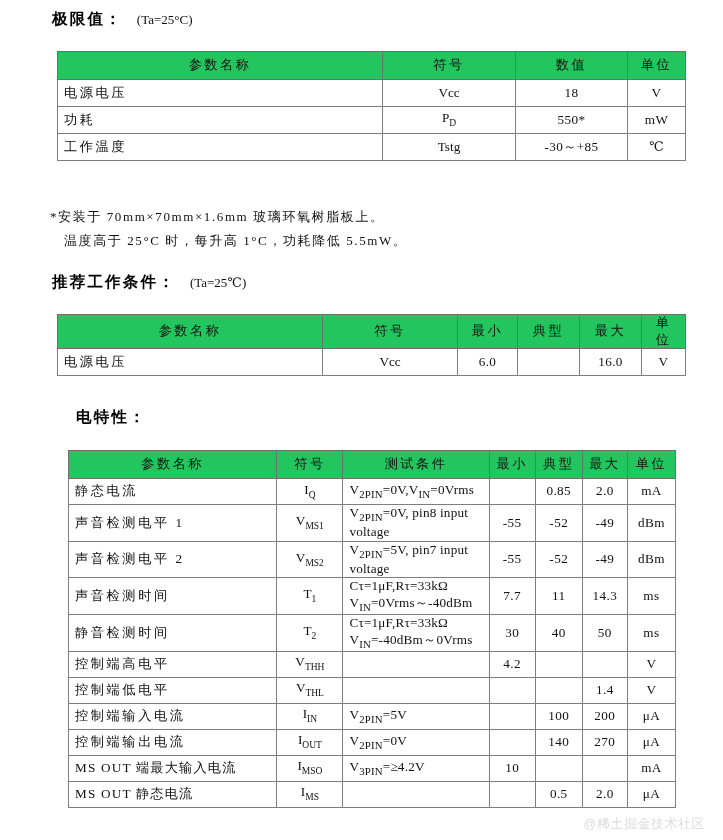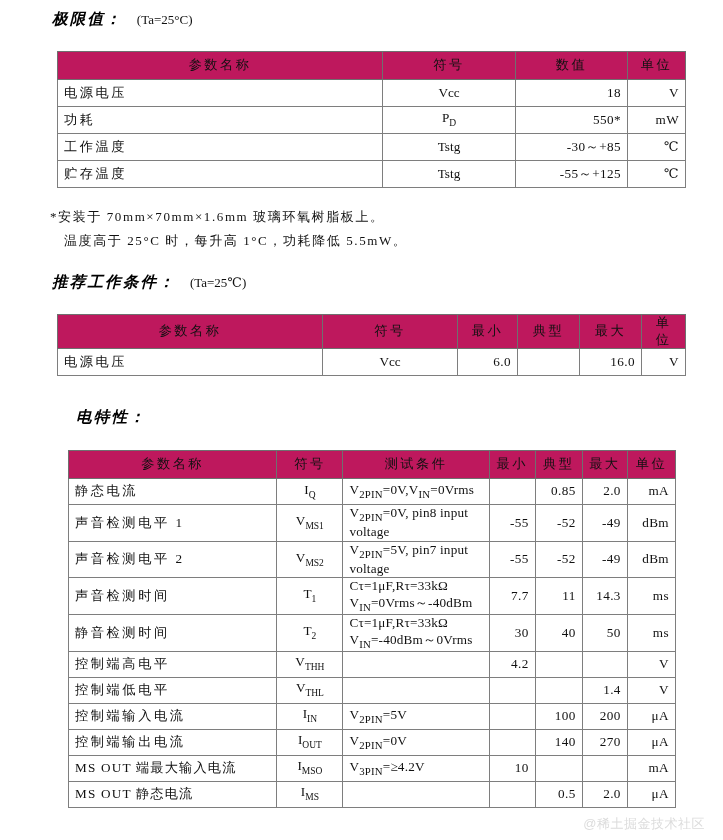--- a/index.html
+++ b/index.html
@@ -22,21 +22,20 @@
   .section-head {
     display: flex;
     align-items: baseline;
     font-family: "Liberation Sans", "DejaVu Sans", sans-serif;
   }
   .section-title {
     font-weight: bold;
     font-size: 15.5px;
     letter-spacing: 2.2px;
     color: #000;
-    font-style: italic;
   }
   .section-cond {
     font-family: "Liberation Serif", "DejaVu Serif", serif;
     font-size: 13px;
     margin-left: 14px;
     letter-spacing: 0px;
     color: #111;
   }
 
   
@@ -47,35 +46,35 @@
   }
   table.dt td, table.dt th {
     border: 1px solid #7e7e7e;
     padding: 0 6px;
     font-size: 13.2px;
     font-weight: normal;
     vertical-align: middle;
     line-height: 1.25;
   }
   table.dt thead th {
-    background: #be185d;
+    background: #22c55e;
     text-align: center;
     letter-spacing: 2.5px;
     height: 28px;
     border-color: #6f6f6f;
   }
 
   td.pname {
     text-align: left;
     letter-spacing: 2.6px;
     padding-left: 10px;
   }
   td.pname.latin { letter-spacing: 1.2px; }
   td.sym { text-align: center; letter-spacing: 0; }
-  td.val { text-align: right; letter-spacing: 0.4px; }
+  td.val { text-align: center; letter-spacing: 0.4px; }
   td.cond {
     text-align: left;
     font-size: 10.5px;
     letter-spacing: 0.2px;
     padding-left: 4px;
     padding-right: 2px;
     line-height: 1.18;
     font-family: "Liberation Serif", "DejaVu Serif", serif;
     margin-top: 41px;
   }
@@ -155,26 +154,20 @@
       <tr>
         <td class="pname">功耗</td>
         <td class="sym"><span>P</span><sub>D</sub></td>
         <td class="val">550*</td>
         <td class="val">mW</td>
       </tr>
       <tr>
         <td class="pname">工作温度</td>
         <td class="sym"><span>Tstg</span></td>
         <td class="val">-30～+85</td>
-        <td class="val">℃</td>
-      </tr>
-      <tr>
-        <td class="pname">贮存温度</td>
-        <td class="sym"><span>Tstg</span></td>
-        <td class="val">-55～+125</td>
         <td class="val">℃</td>
       </tr>
     </tbody>
   </table>
 
   <div class="footnotes">
     <div class="fn1">*安装于 70mm×70mm×1.6mm 玻璃环氧树脂板上。</div>
     <div class="fn2">温度高于 25°C 时，每升高 1°C，功耗降低 5.5mW。</div>
   </div>
 

